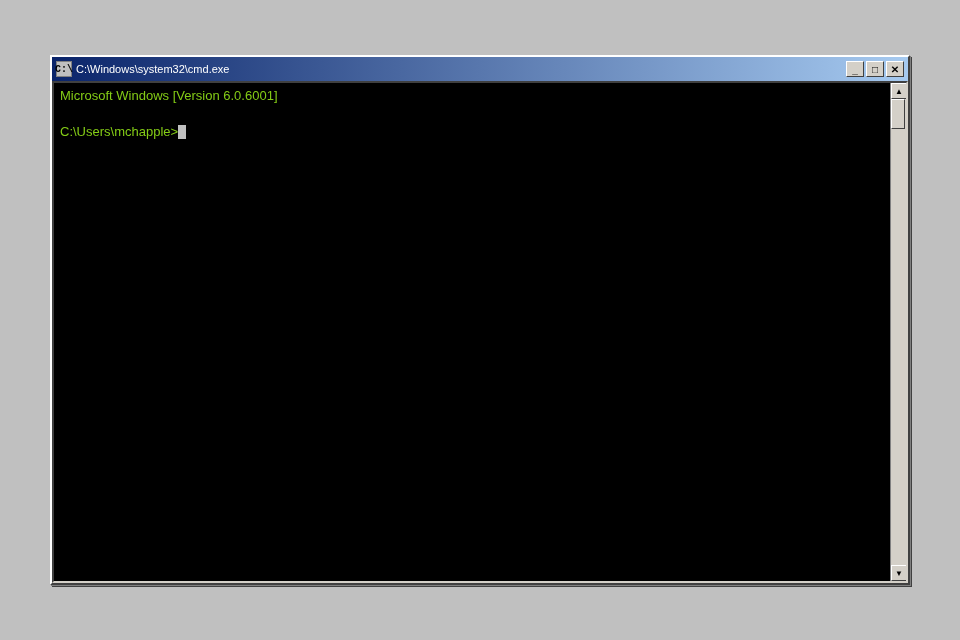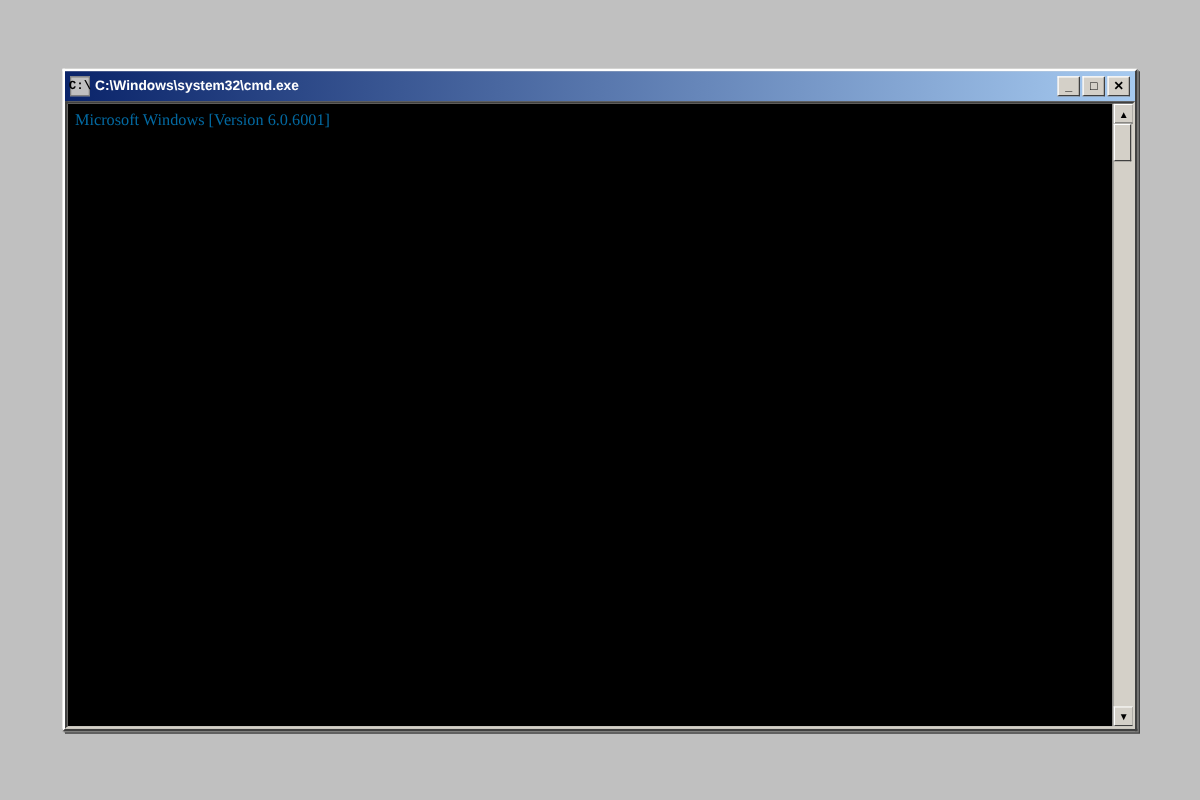--- a/index.html
+++ b/index.html
@@ -56,21 +56,21 @@
       font-size: 10px;
       font-weight: bold;
       color: #000;
       border: 1px solid #808080;
       font-family: 'Courier New', monospace;
     }
 
     .title-text {
       color: white;
       font-size: 11px;
-      font-weight: bold;
+      font-weight: normal;
       font-family: 'Tahoma', Arial, sans-serif;
     }
 
     .title-bar-buttons {
       display: flex;
       gap: 2px;
     }
 
     .title-btn {
       width: 18px;
@@ -96,22 +96,22 @@
       border-top-color: #404040;
       border-left-color: #404040;
       border-right-color: #d4d0c8;
       border-bottom-color: #d4d0c8;
       overflow: hidden;
     }
 
     .terminal {
       flex: 1;
       background: #000000;
-      color: #0369a1;
-      font-family: Liberation Serif, serif;
+      color: #84cc16;
+      font-family: Liberation Sans, sans-serif;
       font-size: 13px;
       padding: 4px 6px;
       overflow: hidden;
       line-height: 1.4;
     }
 
     .scrollbar {
       width: 16px;
       background: #d4d0c8;
       display: flex;
@@ -183,20 +183,24 @@
       <div class="title-btn">_</div>
       <div class="title-btn">□</div>
       <div class="title-btn">✕</div>
     </div>
   </div>
 
   <div class="window-inner">
     <div class="terminal">
       <div>Microsoft Windows [Version 6.0.6001]</div>
       <div>&nbsp;</div>
+      <div class="prompt-line">
+        <span>C:\Users\mchapple&gt;</span>
+          <span class="cursor"></span>
+      </div>
     </div>
 
     <div class="scrollbar">
       <div class="scroll-btn">▲</div>
       <div class="scroll-track">
         <div class="scroll-thumb"></div>
       </div>
       <div class="scroll-btn">▼</div>
     </div>
   </div>

